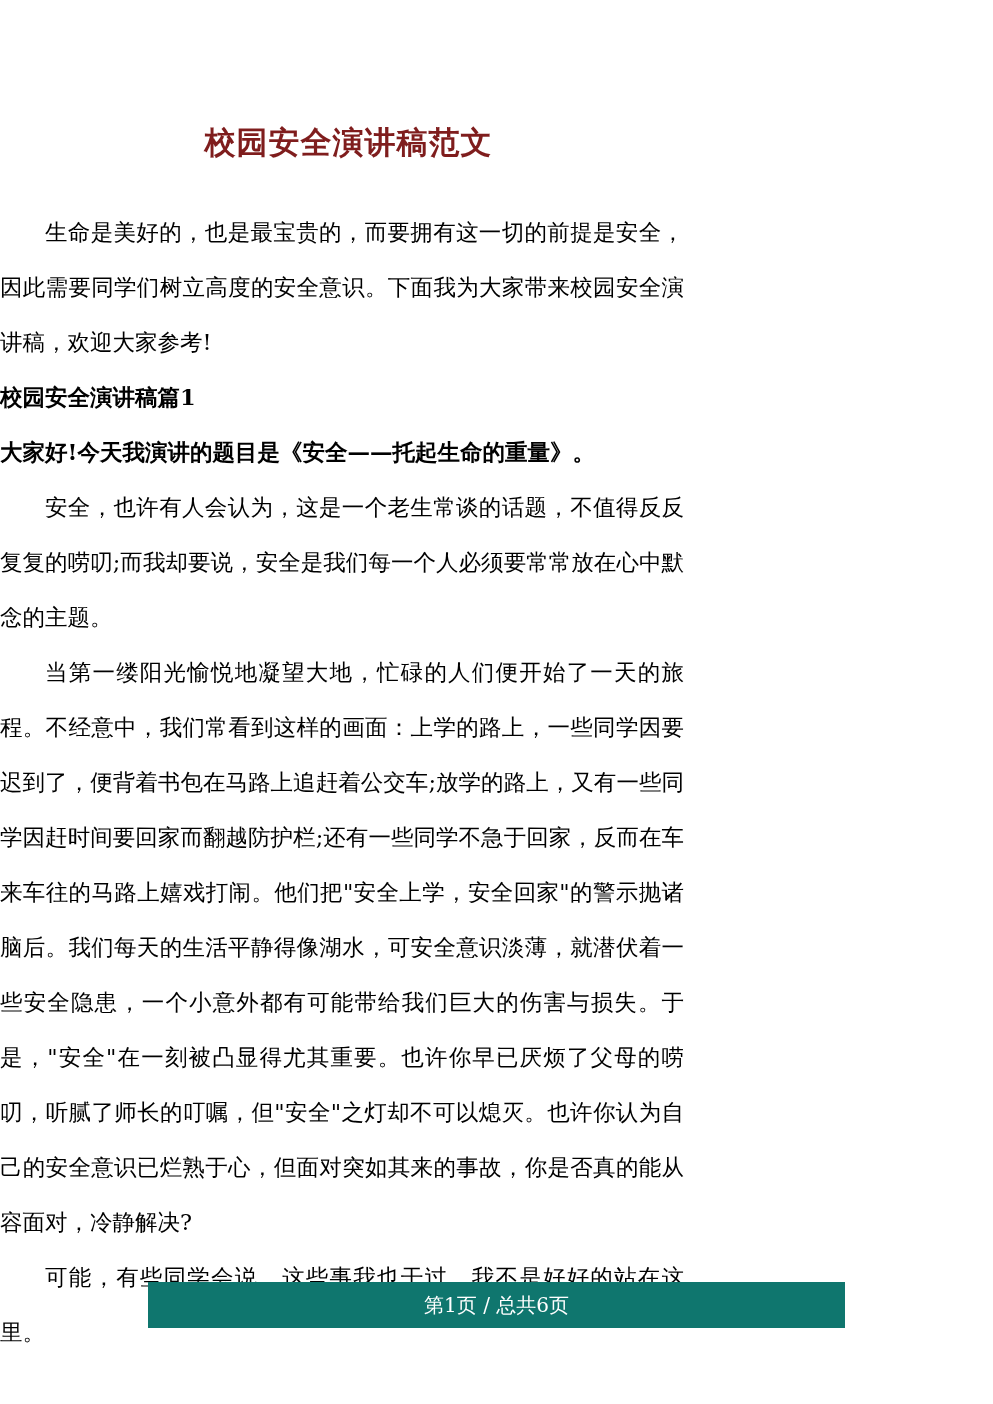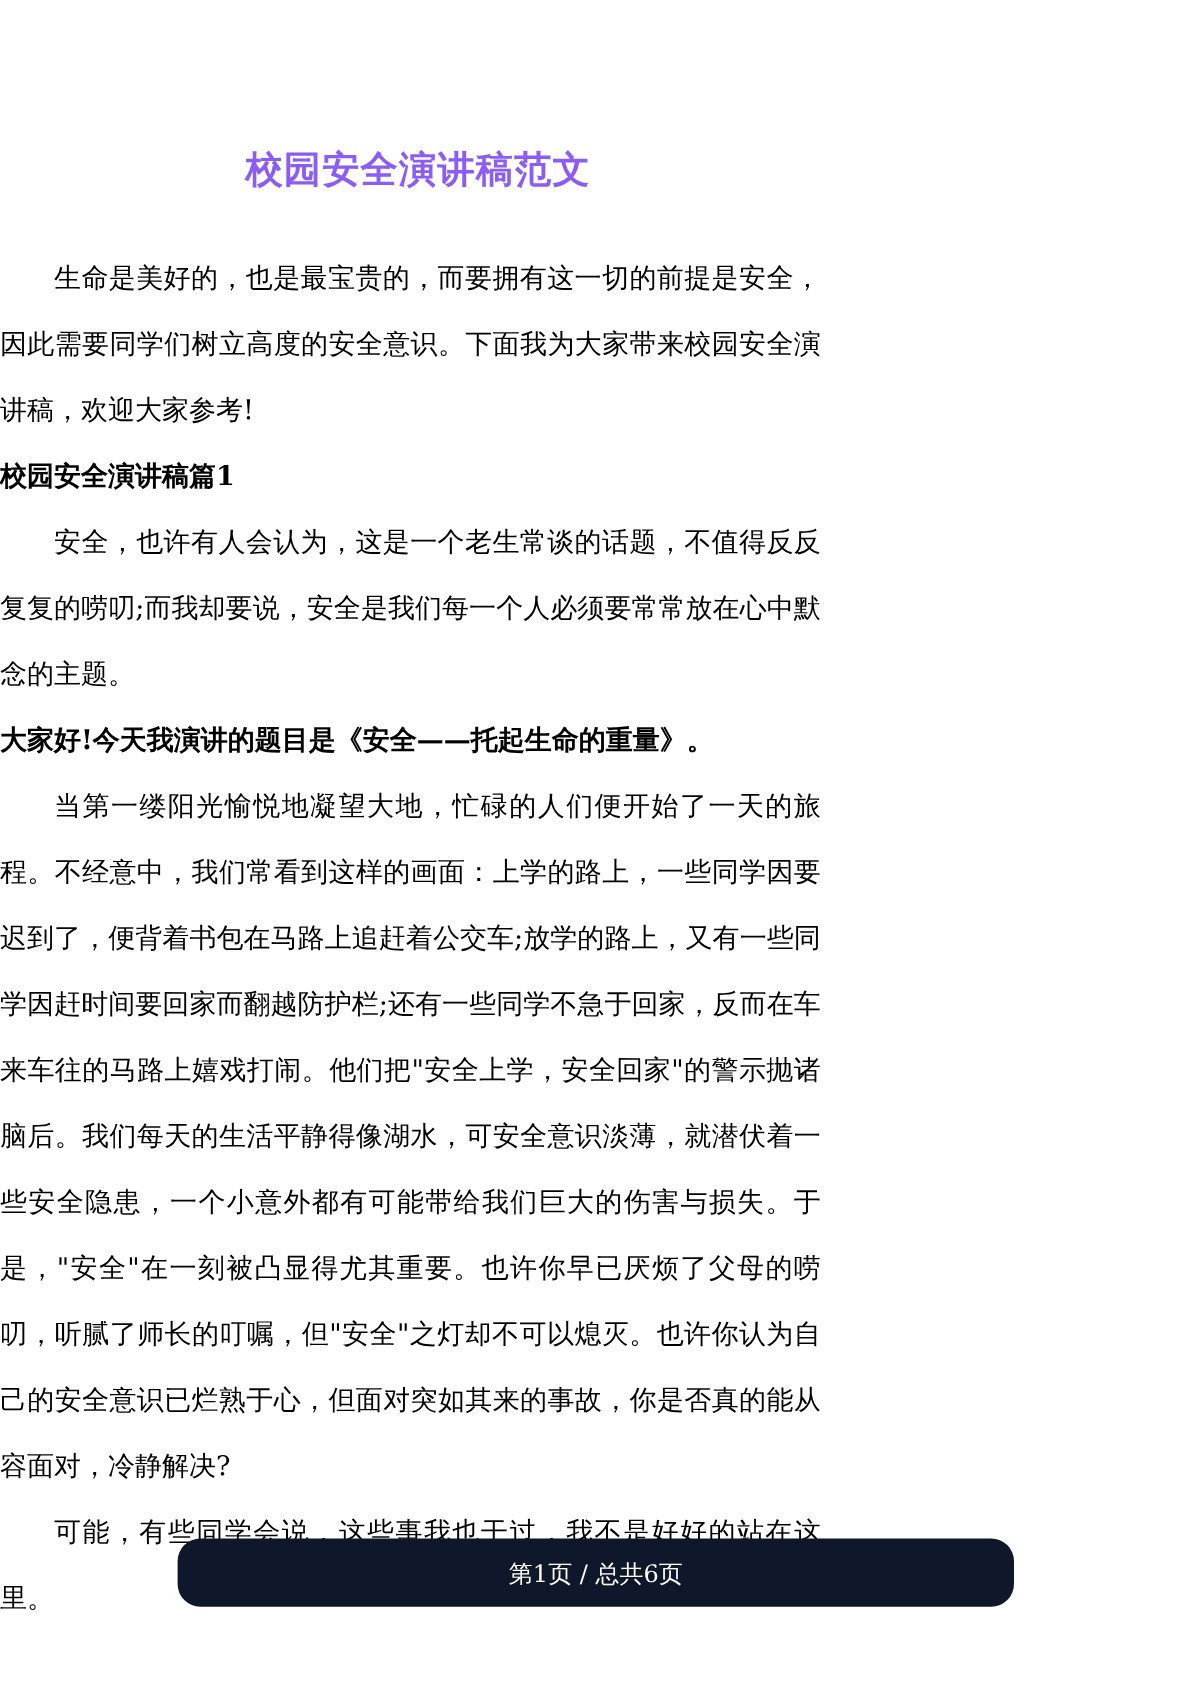--- a/index.html
+++ b/index.html
@@ -16,21 +16,21 @@
     width: 993px;
     height: 1404px;
     background: #ffffff;
     overflow: hidden;
     box-sizing: border-box;
   }
   .doc-title {
     margin: 0;
     padding: 0;
     text-align: center;
-    color: #8b5cf6;
+    color: #7f1d1d;
     font-family: "DejaVu Sans", "Liberation Sans", sans-serif;
     font-weight: bold;
     font-size: 31px;
     line-height: 40px;
     letter-spacing: 1px;
     position: absolute;
     left: 0;
     top: 122px;
     width: 697px;
   }
@@ -56,27 +56,26 @@
   }
   p.noindent {
     text-indent: 0;
     font-weight: bold;
   }
   .footer-bar {
     position: absolute;
     left: 148px;
     top: 1282px;
     width: 697px;
-    height: 57px;
-    background: #0f172a;
+    height: 46px;
+    background: #0f766e;
     color: #ffffff;
     display: flex;
     align-items: center;
     justify-content: center;
-    border-radius: 19px;
   }
   .footer-text {
     font-family: "DejaVu Serif", "Liberation Serif", serif;
     font-size: 20px;
     line-height: 20px;
     color: #ffffff;
     white-space: pre;
   }
 </style>
 </head>
@@ -86,23 +85,23 @@
 
   <h1 class="doc-title">校园安全演讲稿范文</h1>
 
   <div class="body-block">
 
     <p class="para indent">生命是美好的，也是最宝贵的，而要拥有这一切的前提是安全，因此需要同学们树立高度的安全意识。下面我为大家带来校园安全演讲稿，欢迎大家参考!</p>
 
     <p class="para noindent">校园安全演讲稿篇1</p>
 
 
+    <p class="para noindent">大家好!今天我演讲的题目是《安全——托起生命的重量》。</p>
+
     <p class="para indent">安全，也许有人会认为，这是一个老生常谈的话题，不值得反反复复的唠叨;而我却要说，安全是我们每一个人必须要常常放在心中默念的主题。</p>
-
-    <p class="para noindent">大家好!今天我演讲的题目是《安全——托起生命的重量》。</p>
 
     <p class="para indent">当第一缕阳光愉悦地凝望大地，忙碌的人们便开始了一天的旅程。不经意中，我们常看到这样的画面：上学的路上，一些同学因要迟到了，便背着书包在马路上追赶着公交车;放学的路上，又有一些同学因赶时间要回家而翻越防护栏;还有一些同学不急于回家，反而在车来车往的马路上嬉戏打闹。他们把"安全上学，安全回家"的警示抛诸脑后。我们每天的生活平静得像湖水，可安全意识淡薄，就潜伏着一些安全隐患，一个小意外都有可能带给我们巨大的伤害与损失。于是，"安全"在一刻被凸显得尤其重要。也许你早已厌烦了父母的唠叨，听腻了师长的叮嘱，但"安全"之灯却不可以熄灭。也许你认为自己的安全意识已烂熟于心，但面对突如其来的事故，你是否真的能从容面对，冷静解决?</p>
 
     <p class="para indent">可能，有些同学会说，这些事我也干过，我不是好好的站在这里。</p>
 
   </div>
 
   <div class="footer-bar">
     <span class="footer-text">第1页 / 总共6页</span>
   </div>

